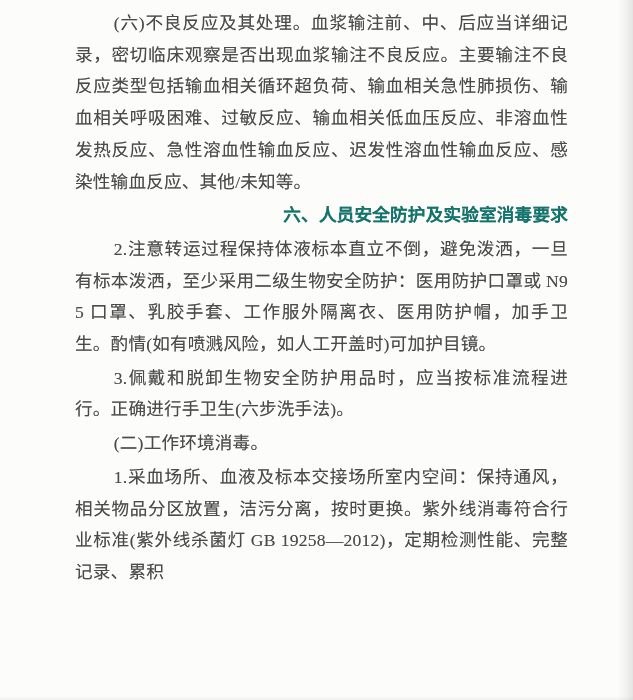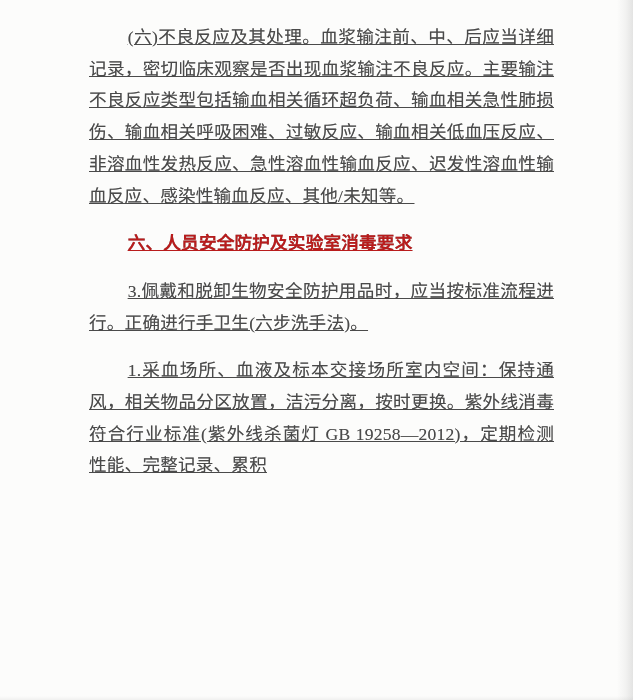--- a/index.html
+++ b/index.html
@@ -15,37 +15,36 @@
     overflow: hidden;
     font-family: "Liberation Serif", "DejaVu Serif", serif;
   }
   .content {
     position: absolute;
     top: 6px;
     left: 73px;
     width: 497px;
   }
   .body-p, .section-heading {
-    margin: 16px;
+    margin: 2px;
     font-size: 17.6px;
     line-height: 31.7px;
     color: #4a4a4a;
     text-align: justify;
     text-justify: inter-character;
     text-indent: 2.2em;
     letter-spacing: 0.2px;
     text-shadow: 0 0 0.6px rgba(80, 80, 80, 0.45);
     word-break: break-all;
-    text-decoration: underline;
   }
   .section-heading {
     font-family: "Liberation Sans", "DejaVu Sans", sans-serif;
     font-weight: 700;
-    color: #b91c1c;
-    text-align: left;
+    color: #0f766e;
+    text-align: right;
     text-shadow: 0 0 0.5px rgba(55, 55, 55, 0.5);
   }
   .edge-shadow-right {
     position: absolute;
     top: 0;
     right: 0;
     width: 16px;
     height: 100%;
     background: linear-gradient(to right,
       rgba(150, 150, 150, 0) 0%,
@@ -65,18 +64,20 @@
     pointer-events: none;
   }
 </style>
 </head>
 <body>
 
 <div class="page">
   <div class="content">
     <p class="body-p">(六)不良反应及其处理。血浆输注前、中、后应当详细记录，密切临床观察是否出现血浆输注不良反应。主要输注不良反应类型包括输血相关循环超负荷、输血相关急性肺损伤、输血相关呼吸困难、过敏反应、输血相关低血压反应、非溶血性发热反应、急性溶血性输血反应、迟发性溶血性输血反应、感染性输血反应、其他/未知等。</p>
     <p class="section-heading">六、人员安全防护及实验室消毒要求</p>
+    <p class="body-p">2.注意转运过程保持体液标本直立不倒，避免泼洒，一旦有标本泼洒，至少采用二级生物安全防护：医用防护口罩或 N95 口罩、乳胶手套、工作服外隔离衣、医用防护帽，加手卫生。酌情(如有喷溅风险，如人工开盖时)可加护目镜。</p>
     <p class="body-p">3.佩戴和脱卸生物安全防护用品时，应当按标准流程进行。正确进行手卫生(六步洗手法)。</p>
+    <p class="body-p">(二)工作环境消毒。</p>
     <p class="body-p">1.采血场所、血液及标本交接场所室内空间：保持通风，相关物品分区放置，洁污分离，按时更换。紫外线消毒符合行业标准(紫外线杀菌灯 GB 19258—2012)，定期检测性能、完整记录、累积</p>
   </div>
   <div class="edge-shadow-right"></div>
   <div class="edge-shadow-bottom"></div>
 </div>
 
 </body></html>

